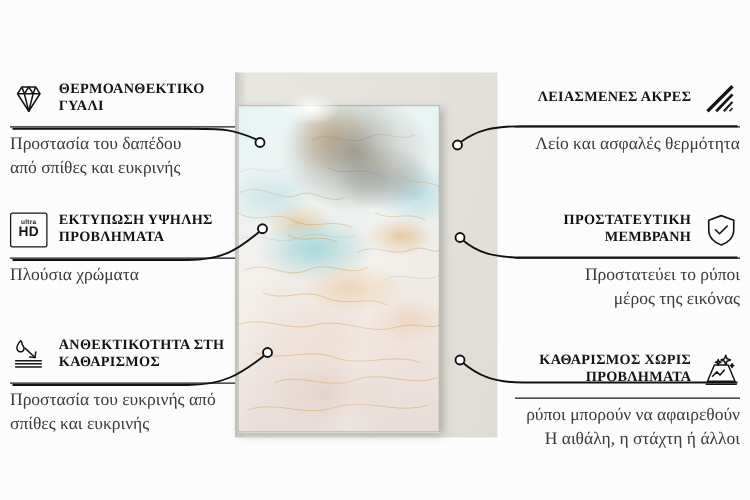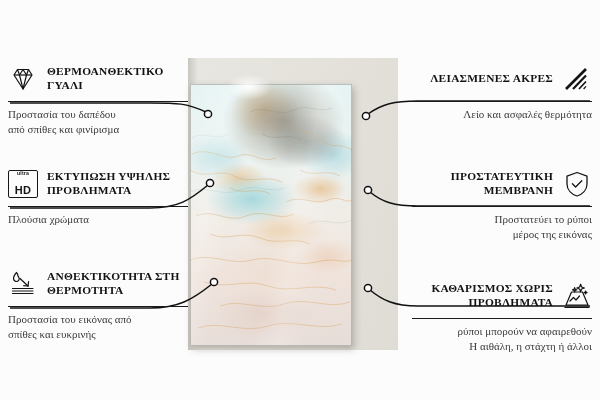--- a/index.html
+++ b/index.html
@@ -97,30 +97,30 @@
   .feat-title{
     font-size:11.4px;font-weight:bold;color:#131313;
     letter-spacing:.25px;line-height:1.22;
     font-family:"Liberation Serif", serif;
     flex:1;
   }
   .rule{
     height:0;border-top:1.1px solid #1a1a1a;margin:5px 0 5px 0;width:100%;
   }
   .feat-desc{
-    font-size:11px;color:#3a3a3a;line-height:1.34;
+    font-size:14px;color:#3a3a3a;line-height:1.34;
     font-family:"Liberation Serif", serif;
   }
 
   
   .icon{width:30px;height:30px;flex:0 0 30px;display:block;}
 
   .hd-badge{
     width:30px;height:28px;border:1.4px solid #151515;border-radius:2px;
-    display:flex;flex-direction:column;align-items:center;justify-content:space-between;
+    display:flex;flex-direction:column;align-items:center;justify-content:center;
     box-sizing:border-box;flex:0 0 30px;font-family:"Liberation Sans", sans-serif;
   }
   .hd-badge .u{font-size:5.2px;font-weight:bold;color:#151515;line-height:1;letter-spacing:.2px;}
   .hd-badge .h{font-size:11px;font-weight:bold;color:#151515;line-height:1.05;letter-spacing:.3px;}
 </style>
 </head>
 <body>
 
 <div id="stage">
 
@@ -196,21 +196,21 @@
           <path d="M6 11 L24 11"></path>
           <path d="M9.5 5.5 L11.5 11 L15 25 L18.5 11 L20.5 5.5"></path>
           <path d="M11.5 11 L15 5.5 L18.5 11"></path>
         </g>
       </svg>
       <div class="feat-title">ΘΕΡΜΟΑΝΘΕΚΤΙΚΟ ΓΥΑΛΙ</div>
     </div>
     <div class="rule"></div>
     <div class="feat-desc">
       <div>Προστασία του δαπέδου</div>
-      <div>από σπίθες και φινίρισμα</div>
+      <div>από σπίθες και ευκρινής</div>
     </div>
   </div>
 
   <div class="feat left" style="top:167px;position:absolute;">
     <div class="feat-head">
       <div class="hd-badge">
         <span class="u">ultra</span>
         <span class="h">HD</span>
       </div>
       <div class="feat-title">ΕΚΤΥΠΩΣΗ ΥΨΗΛΗΣ ΠΡΟΒΛΗΜΑΤΑ</div>
@@ -227,25 +227,25 @@
         <g fill="none" stroke="#141414" stroke-width="1.2" stroke-linejoin="round" stroke-linecap="round">
           <path d="M8.5 3.5 C6.2 6.2 5.2 8.2 5.6 10 C6 11.8 7.6 12.8 9.2 12.4 C10.8 12 11.6 10.4 11 8.8 C10.6 7.6 9.4 6.8 9.6 5.2 Z"></path>
           <path d="M12 9.5 L20 17"></path>
           <path d="M20 17 L20.6 12.6"></path>
           <path d="M20 17 L15.7 16.6"></path>
           <path d="M4.5 19.5 L25 19.5"></path>
           <path d="M4.5 22 L25 22"></path>
           <path d="M4.5 24.5 L25 24.5"></path>
         </g>
       </svg>
-      <div class="feat-title">ΑΝΘΕΚΤΙΚΟΤΗΤΑ ΣΤΗ ΘΕΡΜΟΤΗΤΑ</div>
-    </div>
-    <div class="rule"></div>
-    <div class="feat-desc">
-      <div>Προστασία του εικόνας από</div>
+      <div class="feat-title">ΑΝΘΕΚΤΙΚΟΤΗΤΑ ΣΤΗ ΚΑΘΑΡΙΣΜΟΣ</div>
+    </div>
+    <div class="rule"></div>
+    <div class="feat-desc">
+      <div>Προστασία του ευκρινής από</div>
       <div>σπίθες και ευκρινής</div>
     </div>
   </div>
 
   <div class="feat right" style="top:62px;position:absolute;">
     <div class="feat-head">
       <svg class="icon" viewBox="0 0 30 30">
         <g stroke="#141414" stroke-linecap="butt">
           <path d="M4 25 L24 5" stroke-width="2.6"></path>
           <path d="M11 25 L24 11.5" stroke-width="2.2"></path>

